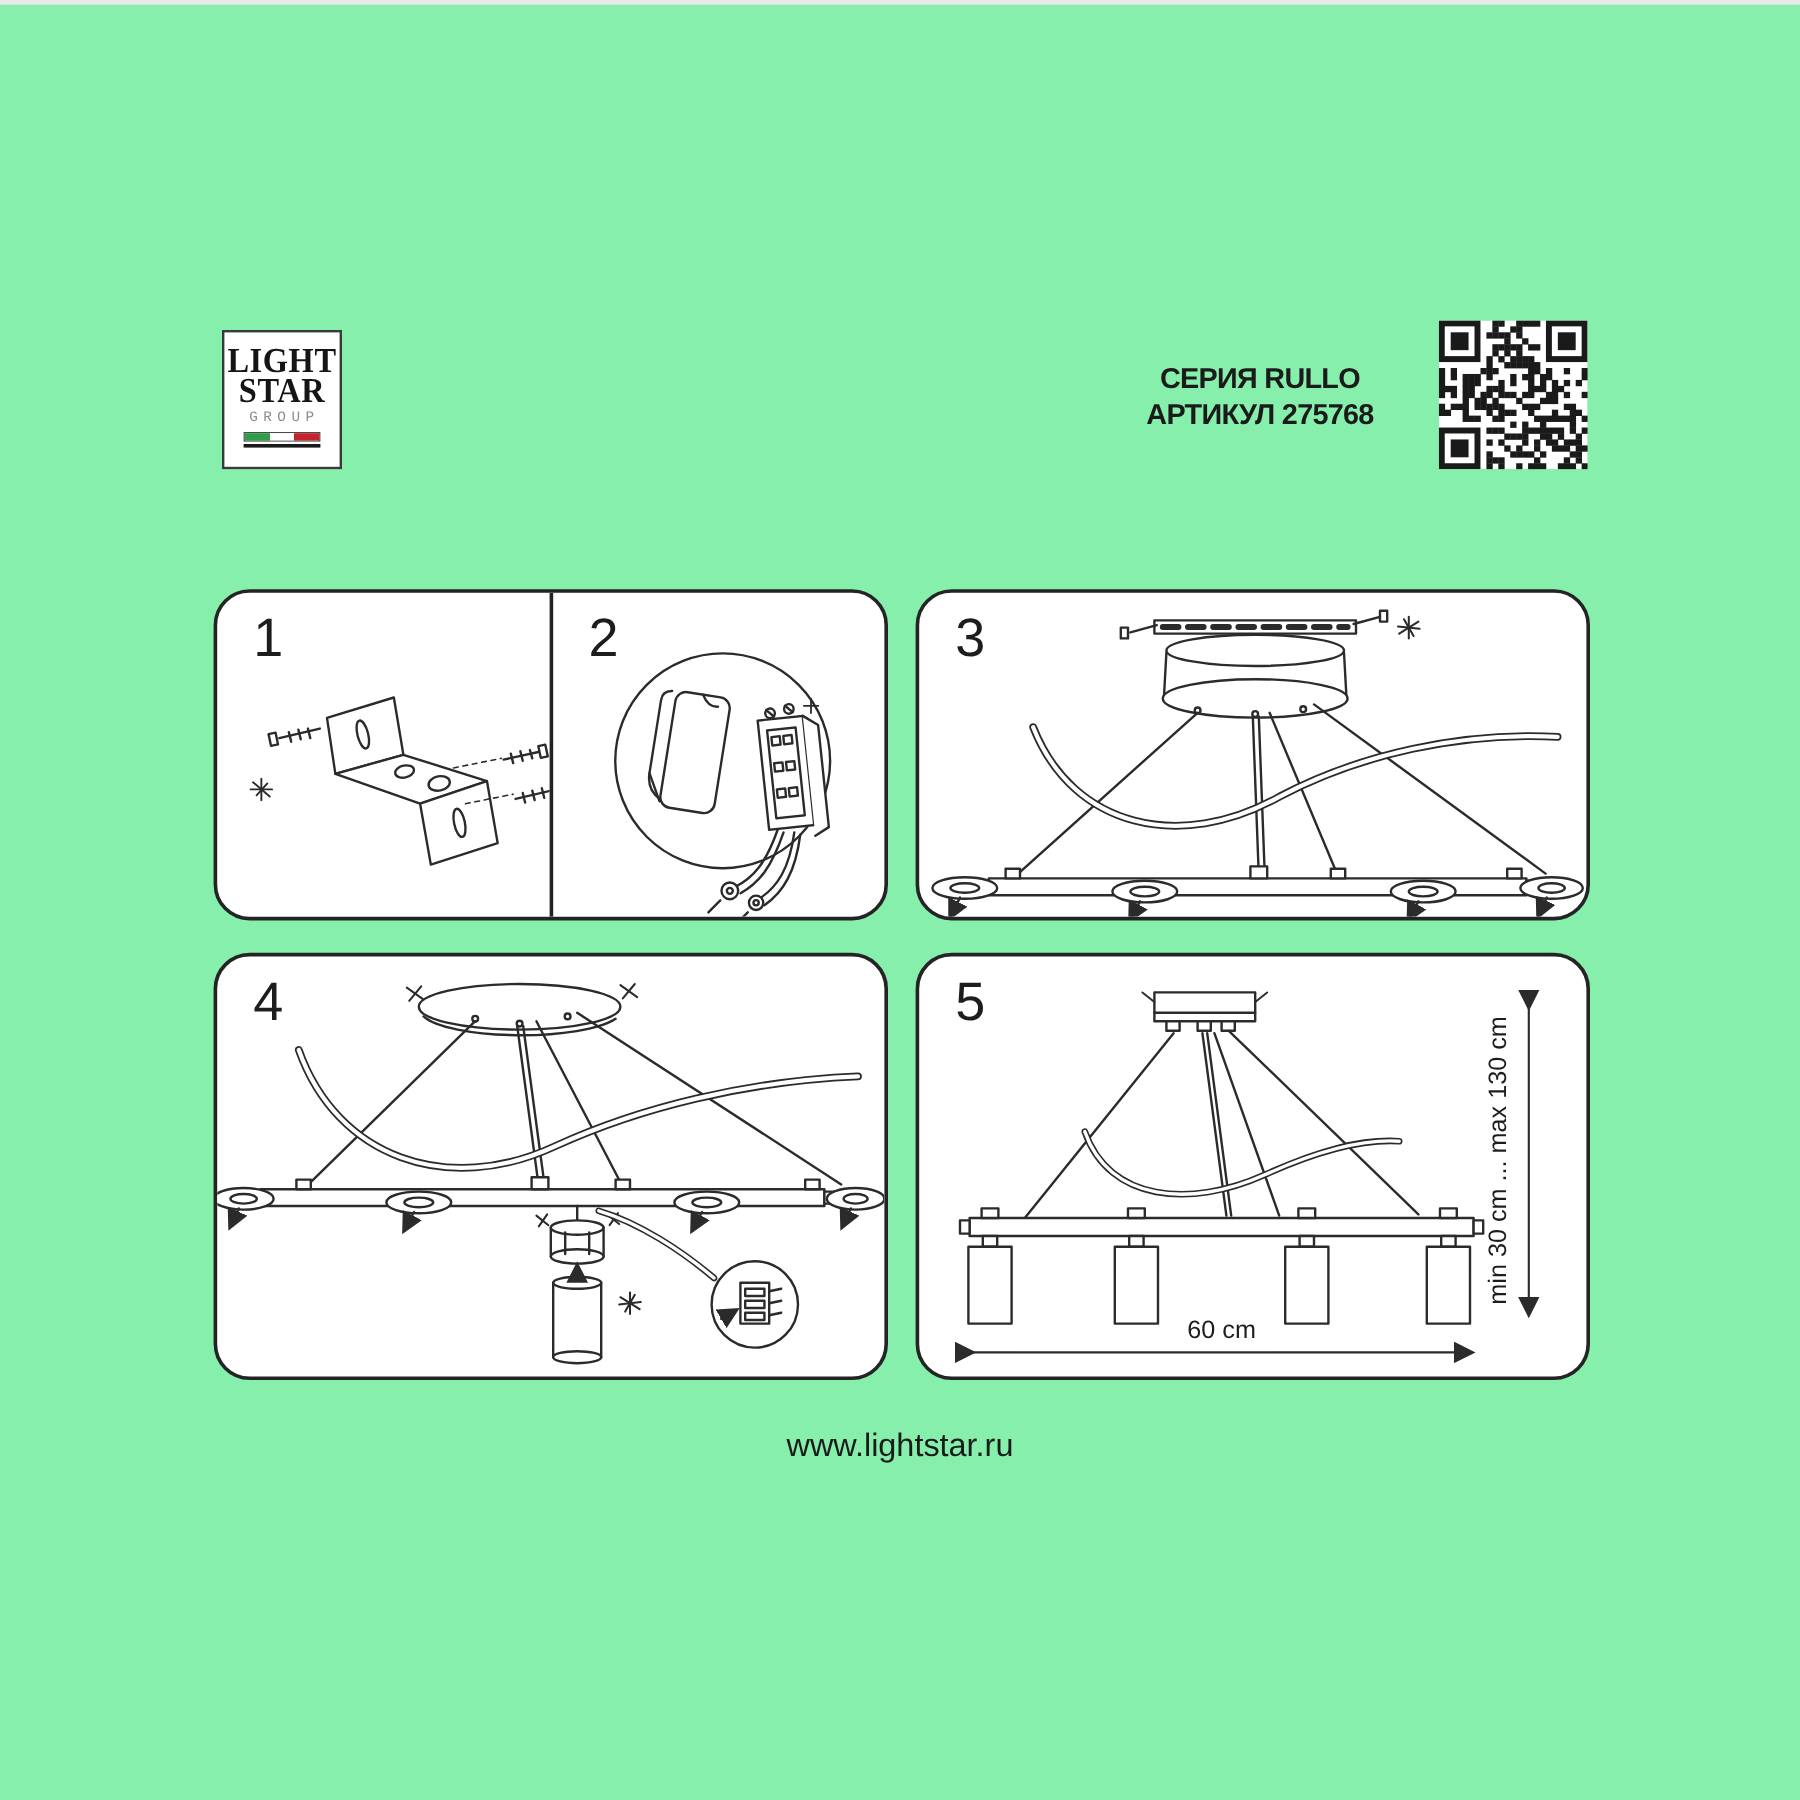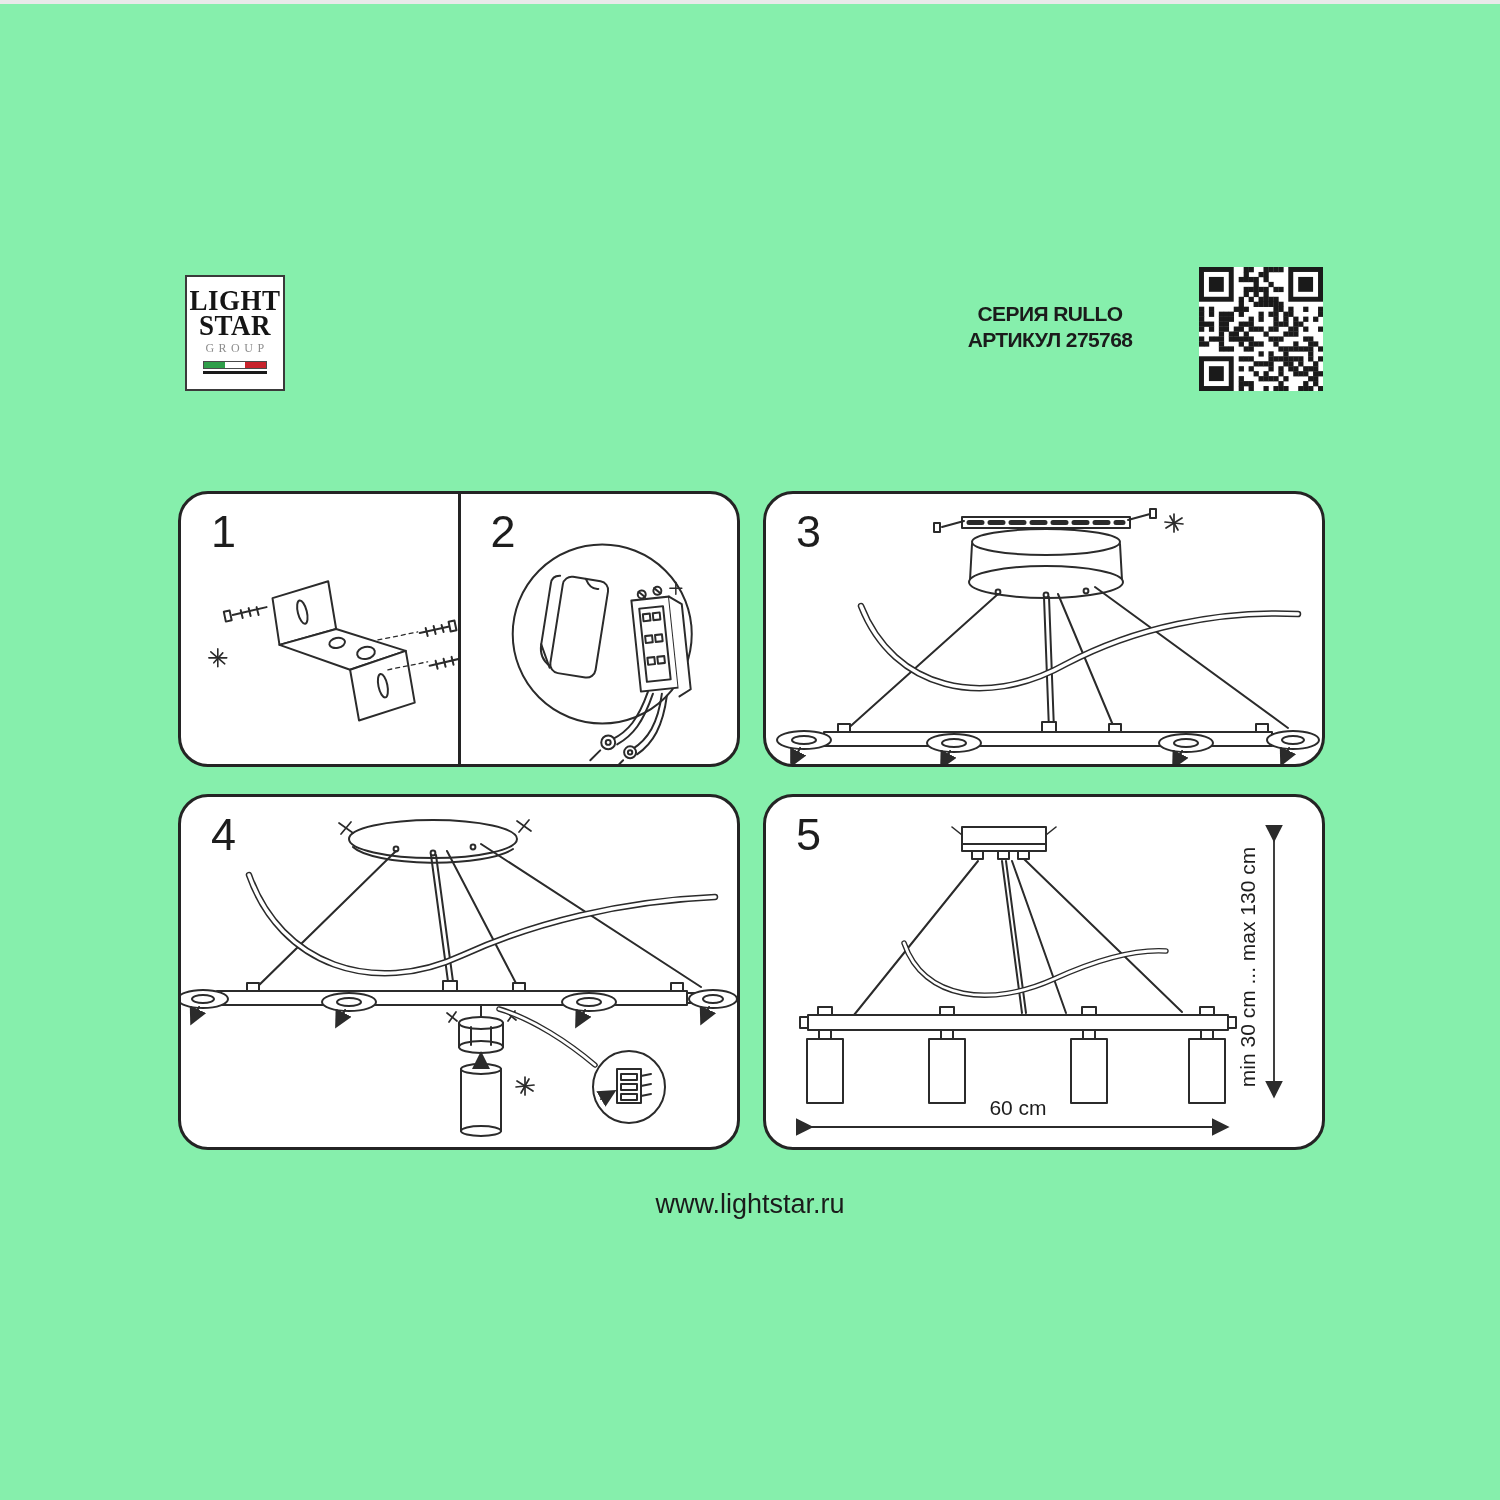--- a/index.html
+++ b/index.html
@@ -13,33 +13,33 @@
     position:absolute; left:185px; top:271px; width:100px; height:116px;
     border:2px solid #3a3a3a; background:#fff; text-align:center; box-sizing:border-box;
   }
   .logo-word{
     font-family:"Liberation Serif", serif; font-weight:700; font-size:27px;
     line-height:0.93; letter-spacing:0.5px; color:#151515; transform:scaleY(1.08);
   }
   .logo-word.first{margin-top:11px;}
   .logo-group{
     font-size:12px; letter-spacing:4.5px; color:#8d8d8d; margin-top:3px; margin-left:4px;
-    font-family:Liberation Serif, serif;
+    font-family:Liberation Mono, monospace;
   }
   .logo-flag{display:flex; width:64px; height:8px; margin:5px auto 0; border:1px solid #4a4a4a; box-sizing:border-box;}
   .logo-flag span{flex:1;}
   .logo-underline{width:64px; height:3px; background:#1a1a1a; margin:2px auto 0;}
 
   .title{
     position:absolute; left:315px; top:297px; width:545px; text-align:center;
     font-weight:700; font-size:31px; line-height:1.25; letter-spacing:-0.6px; color:#1b1b1b;
   }
   .series{
     position:absolute; left:905px; top:297px; width:290px; text-align:center;
-    font-weight:700; font-size:21px; line-height:1.25; letter-spacing:-0.6px; color:#1b1b1b;
+    font-weight:700; font-size:24px; line-height:1.25; letter-spacing:-0.6px; color:#1b1b1b;
   }
   .qr{position:absolute; left:1199px; top:263px; width:124px; height:124px;}
 
   .subtitle{
     position:absolute; left:0; top:433px; width:100%; text-align:center;
     font-weight:700; font-size:28px; letter-spacing:-0.4px; color:#1b1b1b; white-space:nowrap;
   }
 
   
   .box{

